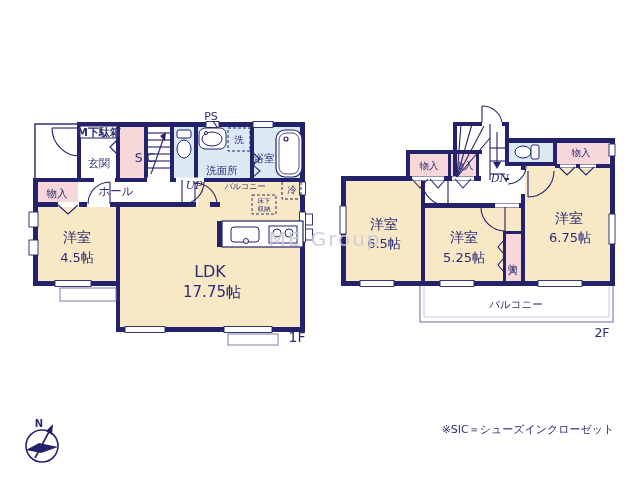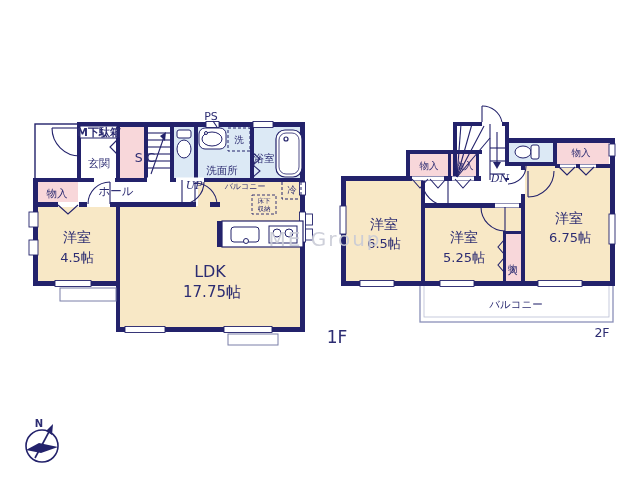--- a/index.html
+++ b/index.html
@@ -257,32 +257,33 @@
   <div class="lbl" style="left:57px;top:193px;font-size:10.5px;">物入</div>
   <div class="lbl" style="left:116px;top:192px;font-size:11.5px;text-align:right;">ホール</div>
   <div class="lbl" style="left:245px;top:187px;font-size:8px;">バルコニー</div>
   <div class="lbl" style="left:264px;top:201px;font-size:6.5px;">床下</div>
   <div class="lbl" style="left:264px;top:209px;font-size:6.5px;">収納</div>
   <div class="lbl" style="left:292px;top:190px;font-size:9.5px;">冷</div>
   <div class="lbl" style="left:77px;top:237px;font-size:14px;">洋室</div>
   <div class="lbl" style="left:77px;top:257px;font-size:13px;">4.5帖</div>
   <div class="lbl" style="left:210px;top:272px;font-size:16px;">LDK</div>
   <div class="lbl" style="left:212px;top:292px;font-size:15px;">17.75帖</div>
-  <div class="lbl" style="left:297px;top:337px;font-size:17px;margin-left:40px;">1F</div>
+  <div class="lbl" style="left:297px;top:337px;font-size:14px;">1F</div>
 
   <div class="lbl italic" style="left:488px;top:178px;font-size:11px;margin-left:12px;">DN</div>
   <div class="lbl" style="left:429px;top:166px;font-size:9.5px;">物入</div>
   <div class="lbl" style="left:464px;top:166px;font-size:9.5px;">物入</div>
   <div class="lbl" style="left:581px;top:153px;font-size:9.5px;">物入</div>
   <div class="lbl vert" style="left:513px;top:258px;font-size:9.5px;">物入</div>
   <div class="lbl" style="left:384px;top:224px;font-size:14px;">洋室</div>
   <div class="lbl" style="left:384px;top:243px;font-size:13px;">6.5帖</div>
   <div class="lbl" style="left:464px;top:237px;font-size:14px;">洋室</div>
   <div class="lbl" style="left:464px;top:257px;font-size:13px;">5.25帖</div>
   <div class="lbl" style="left:569px;top:218px;font-size:14px;">洋室</div>
   <div class="lbl" style="left:570px;top:237px;font-size:13px;">6.75帖</div>
   <div class="lbl" style="left:516px;top:305px;font-size:10.5px;font-family:Liberation Mono, monospace;">バルコニー</div>
   <div class="lbl" style="left:602px;top:333px;font-size:12.5px;text-align:right;">2F</div>
 
   <div class="lbl watermark" style="left:325px;top:239px;">ME Group</div>
+  <div class="lbl foot" style="left:528px;top:429px;">※SIC＝シューズインクローゼット</div>
   <div class="lbl" style="left:39px;top:424px;font-size:10px;font-weight:bold;">N</div>
 
 </div>
 
 </body></html>

